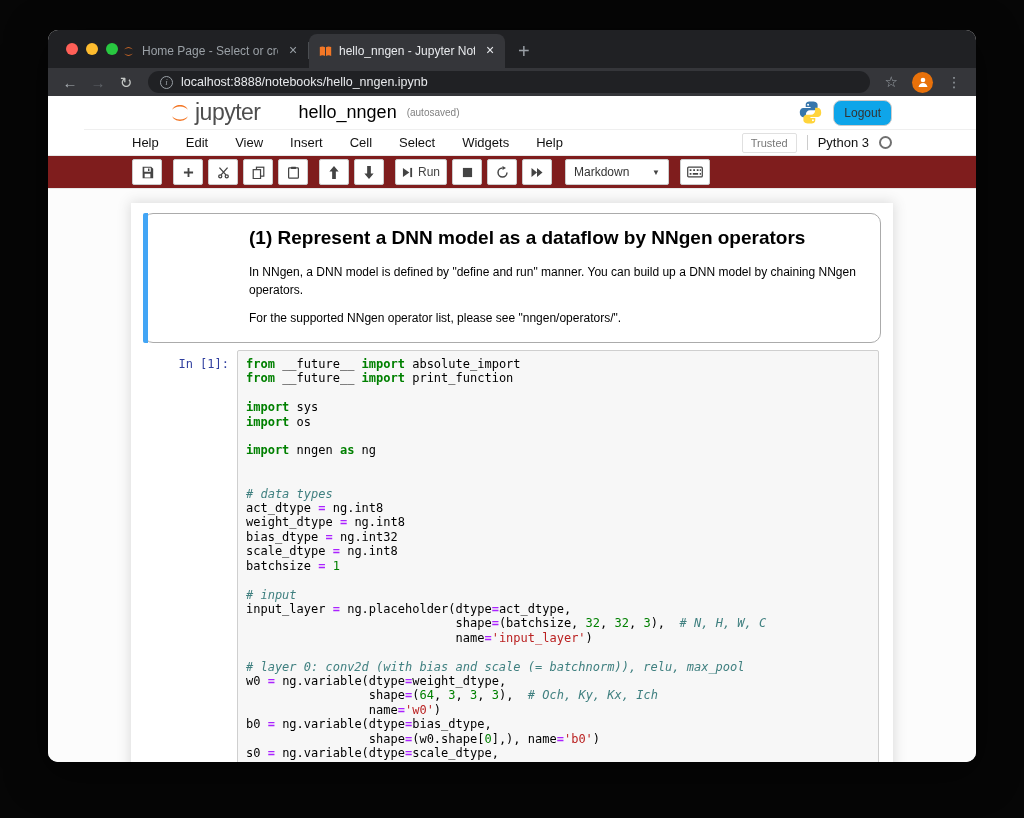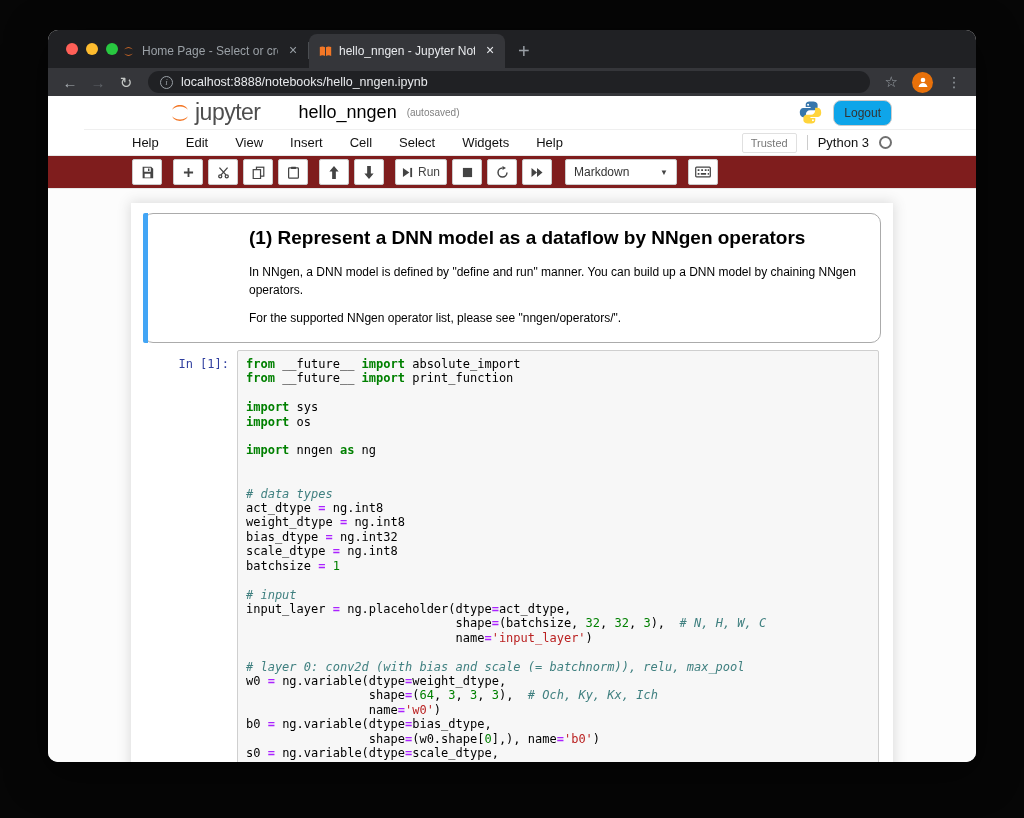--- a/index.html
+++ b/index.html
@@ -47,21 +47,21 @@
   .trusted { border:1px solid #e0e0e0; color:#777; font-size:11px; padding:3px 8px; border-radius:2px; }
   .vdiv { width:1px; height:15px; background:#ccc; }
   .kernel-name { font-size:13px; color:#111; }
   .kernel-ind { width:13px; height:13px; border:2px solid #707070; border-radius:50%; }
 
   
   .toolbar { height:33px; display:flex; align-items:center; padding:0 84px; gap:5px; border-bottom:1px solid #e7e7e7; background:#7f1d1d; }
   .tbtn { height:26px; min-width:30px; border:1px solid #ccc; border-radius:2px; background:#fff; color:#444; display:flex; align-items:center; justify-content:center; gap:5px; padding:0 6px; font-family:inherit; font-size:12px; }
   .tbtn svg { display:block; }
   .sp { margin-left:6px; }
-  .cell-type-select { height:26px; border:1px solid #ccc; border-radius:2px; background:#fff; display:flex; align-items:center; justify-content:space-between; width:112px; padding:0 8px; font-size:12px; color:#333; margin-left:8px; }
+  .cell-type-select { height:26px; border:1px solid #ccc; border-radius:2px; background:#fff; display:flex; align-items:center; justify-content:space-between; width:104px; padding:0 8px; font-size:12px; color:#333; margin-left:8px; }
   .caret { font-size:8px; color:#444; }
 
   
   .notebook { height:573px; overflow:hidden; background:#fcfcfc; }
   .nb-container { width:762px; margin:14px auto 0; background:#fff; box-shadow:0 0 12px 1px rgba(87,87,87,0.2); padding:10px 12px; min-height:560px; }
   .cell { position:relative; display:flex; padding:1px; border:1px solid transparent; border-radius:10px; }
   .cell.selected { border-color:#ababab; }
   .cell.selected::before { content:""; position:absolute; left:-1px; top:-1px; bottom:-1px; width:5px; background:#42A5F5; border-radius:2px 0 0 2px; }
   .prompt { width:92px; flex:none; font-family:"DejaVu Sans Mono", monospace; font-size:12px; color:#303F9F; text-align:right; padding:7px 8px 0 0; }
   .md-body { flex:1; padding:6px 10px 4px 12px; color:#000; }

